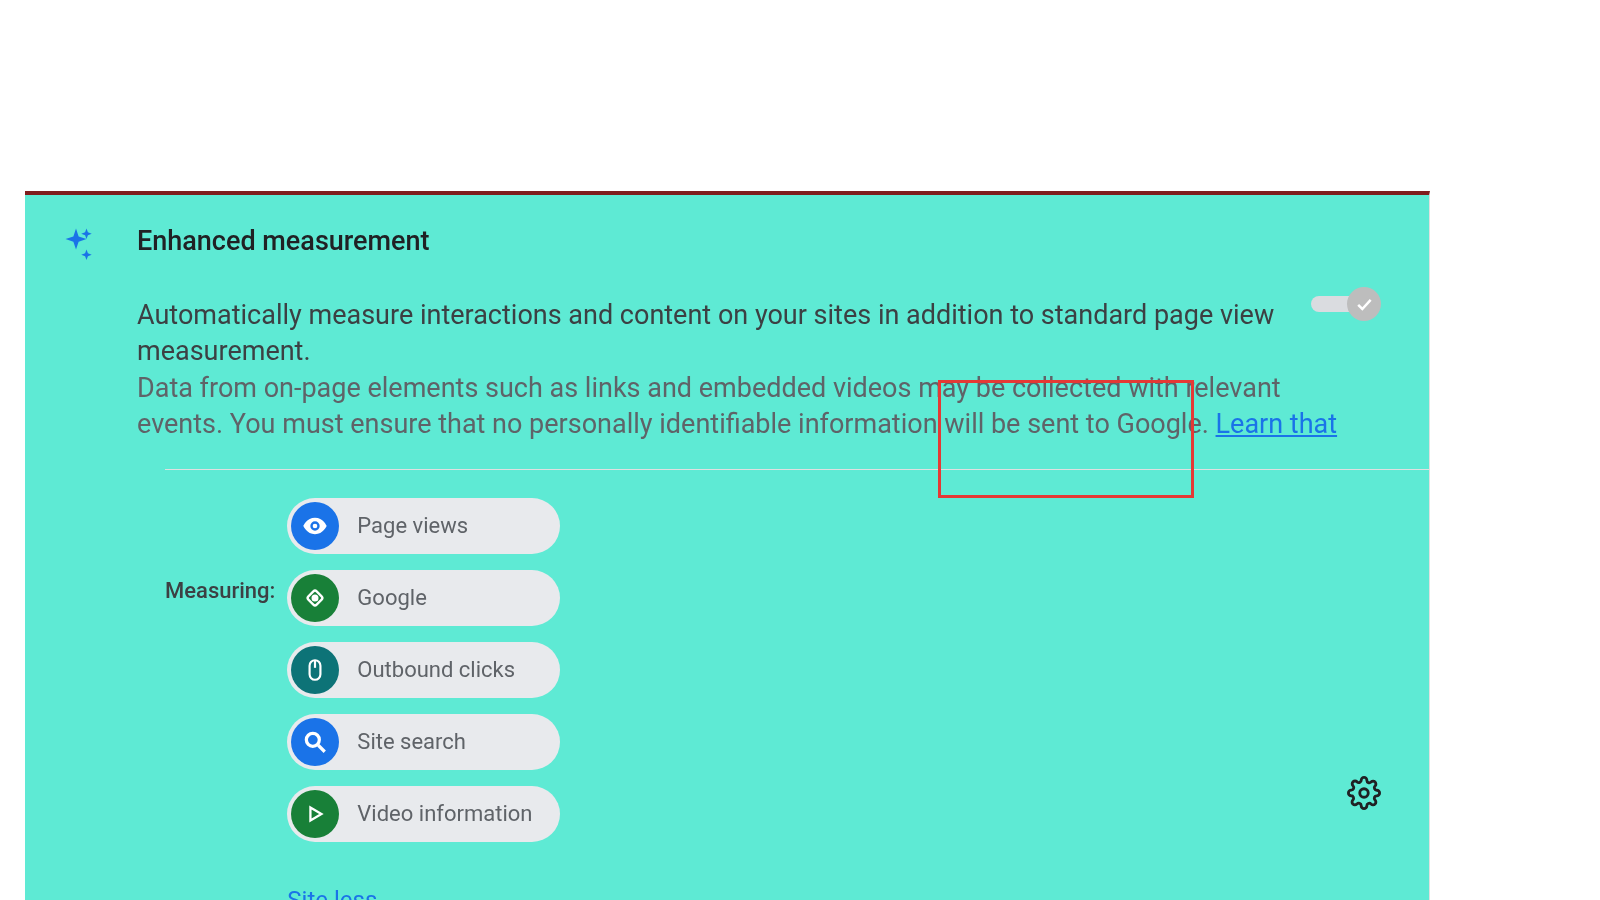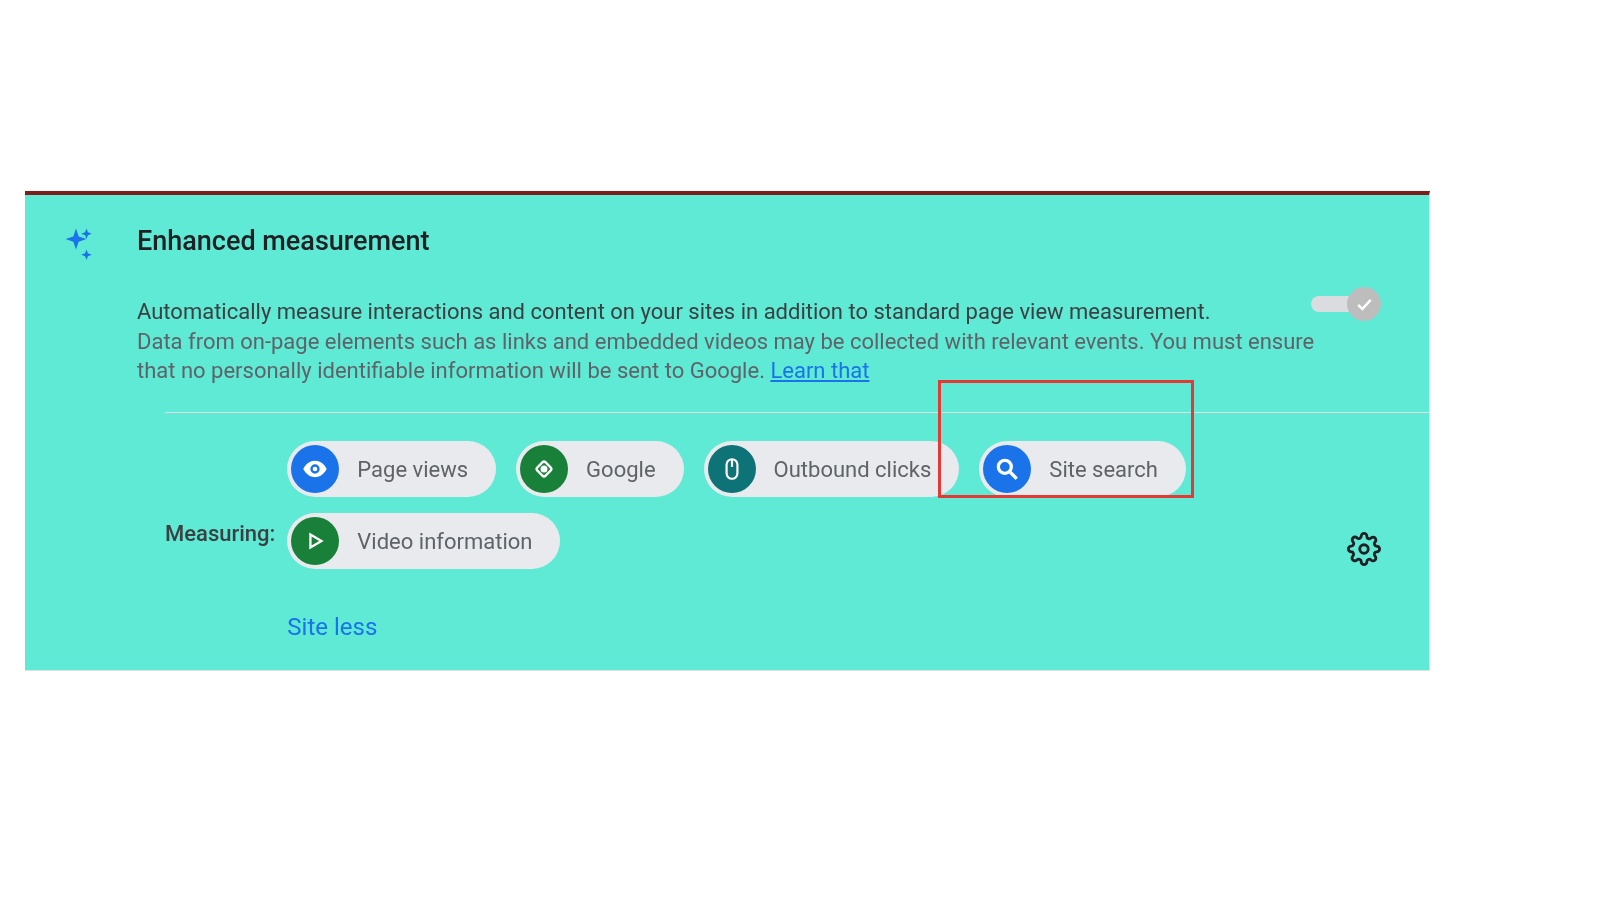--- a/index.html
+++ b/index.html
@@ -35,21 +35,21 @@
   .header-text {
     flex: 1 1 auto;
   }
   .title {
     font-size: 27px;
     font-weight: 500;
     color: #202124;
     margin: 0 0 40px 0;
   }
   .desc {
-    font-size: 22px;
+    font-size: 27px;
     line-height: 1.35;
     color: #5f6368;
     margin: 0;
     padding-right: 60px;
   }
   .desc .line1 { color: #3c4043; }
   .learn-more {
     color: #1a73e8;
     text-decoration: underline;
   }
@@ -100,21 +100,22 @@
     white-space: nowrap;
   }
   .chips-area {
     display: flex;
     flex-direction: column;
     gap: 16px;
   }
   .chips-row {
     display: flex;
     flex-wrap: wrap;
-    gap: 16px 20px;
+    gap: 16px 4px;
+    flex-direction: column;
   }
   .chip {
     display: inline-flex;
     align-items: center;
     background: #e8eaed;
     border-radius: 999px;
     height: 56px;
     padding: 4px 28px 4px 4px;
   }
   .chip-icon {

